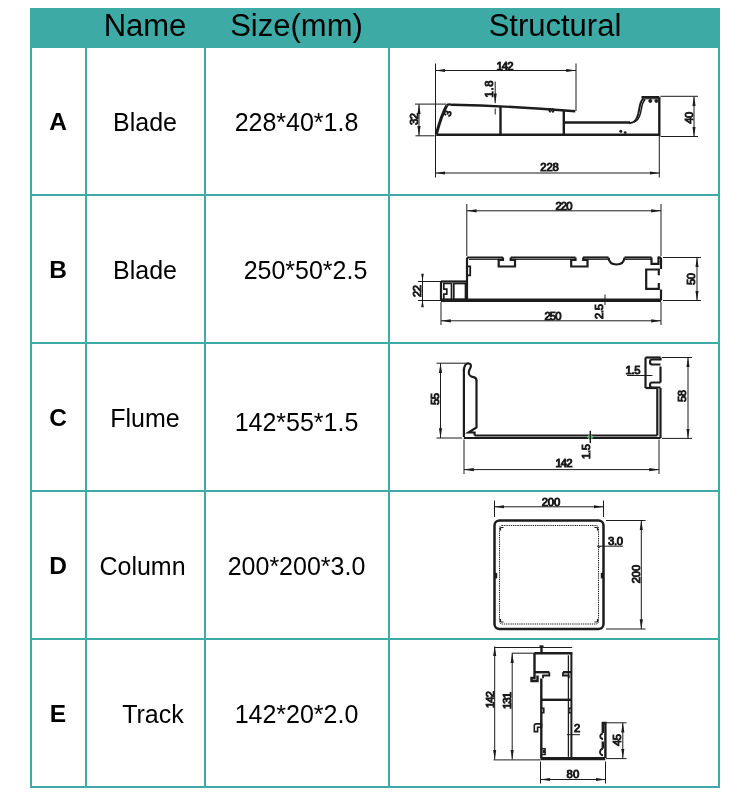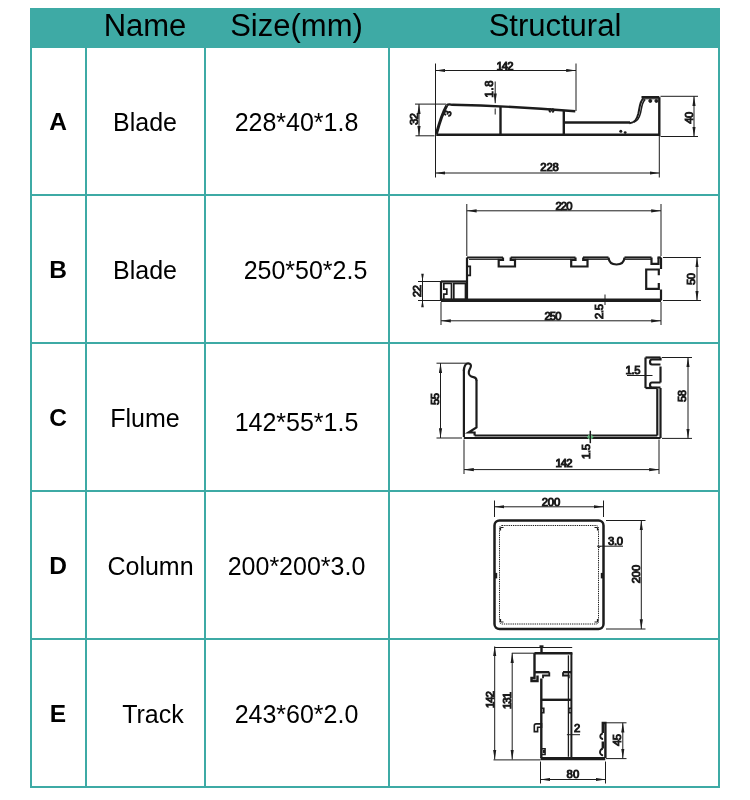--- a/index.html
+++ b/index.html
@@ -35,28 +35,28 @@
 
 <div class="cell letter" style="left:31px;top:48px;width:54px;height:145.8px;">A</div>
 <div class="cell letter" style="left:31px;top:195.8px;width:54px;height:146px;">B</div>
 <div class="cell letter" style="left:31px;top:343.8px;width:54px;height:146px;">C</div>
 <div class="cell letter" style="left:31px;top:491.8px;width:54px;height:146px;">D</div>
 <div class="cell letter" style="left:31px;top:639.8px;width:54px;height:146px;">E</div>
 
 <div class="cell body-t" style="left:86px;top:48px;width:118px;height:145.8px;border-radius:7px;">Blade</div>
 <div class="cell body-t" style="left:86px;top:195.8px;width:118px;height:146px;">Blade</div>
 <div class="cell body-t" style="left:86px;top:343.8px;width:118px;height:146px;">Flume</div>
-<div class="cell body-t" style="left:94px;top:491.8px;width:113px;height:146px;">Column</div>
+<div class="cell body-t" style="left:86px;top:491.8px;width:113px;height:146px;">Column</div>
 <div class="cell body-t" style="left:86px;top:639.8px;width:118px;height:146px;padding-left:8px;">Track</div>
 
 <div class="cell body-t" style="left:205px;top:48px;width:183px;height:145.8px;">228*40*1.8</div>
 <div class="cell body-t" style="left:201px;top:195.8px;width:209px;height:146px;">250*50*2.5</div>
 <div class="cell body-t" style="left:205px;top:348px;width:183px;height:146px;">142*55*1.5</div>
 <div class="cell body-t" style="left:205px;top:491.8px;width:183px;height:146px;">200*200*3.0</div>
-<div class="cell body-t" style="left:205px;top:639.8px;width:183px;height:146px;">243*60*2.0</div>
+<div class="cell body-t" style="left:205px;top:639.8px;width:183px;height:146px;">142*20*2.0</div>
 
 <svg class="abs" style="left:0;top:0" width="750" height="800" viewBox="0 0 750 800" fill="none">
 <defs>
 <marker id="ar" viewBox="0 0 10 4" refX="9.8" refY="2" markerWidth="10" markerHeight="4" orient="auto-start-reverse" markerUnits="userSpaceOnUse">
         <path d="M10,2L0,0.4L0,3.6Z" fill="#1c1c1c" stroke="none"></path>
       </marker>
 </defs>
 <g stroke="#1c1c1c" stroke-width="1">
 
 <g id="gA">

